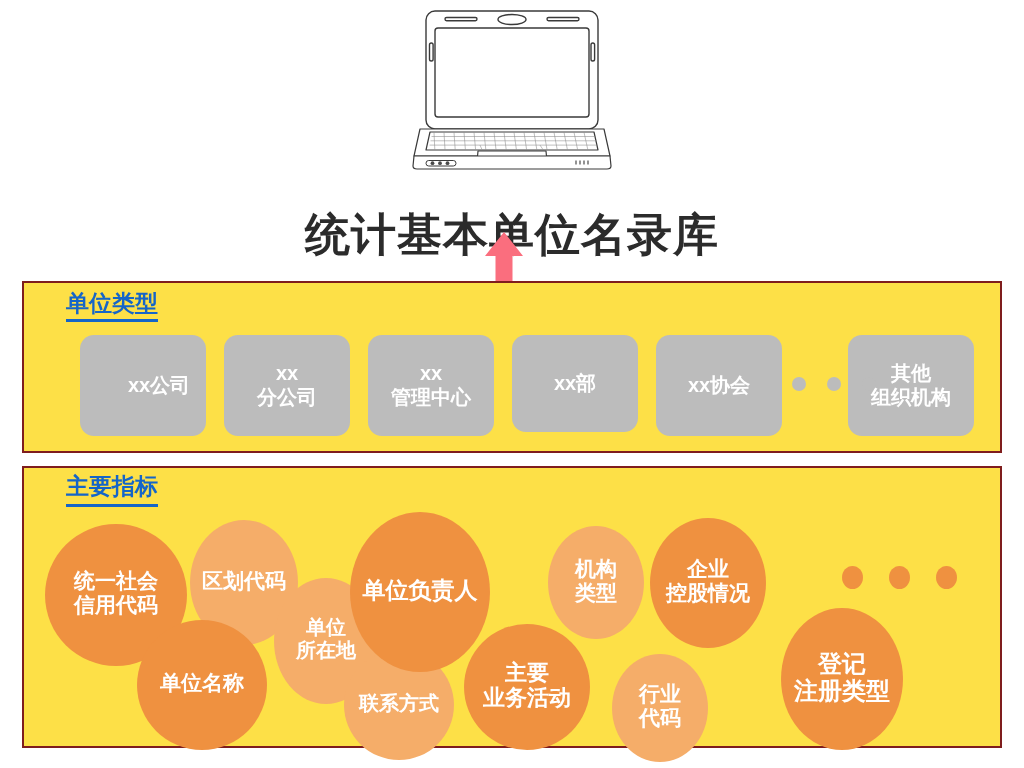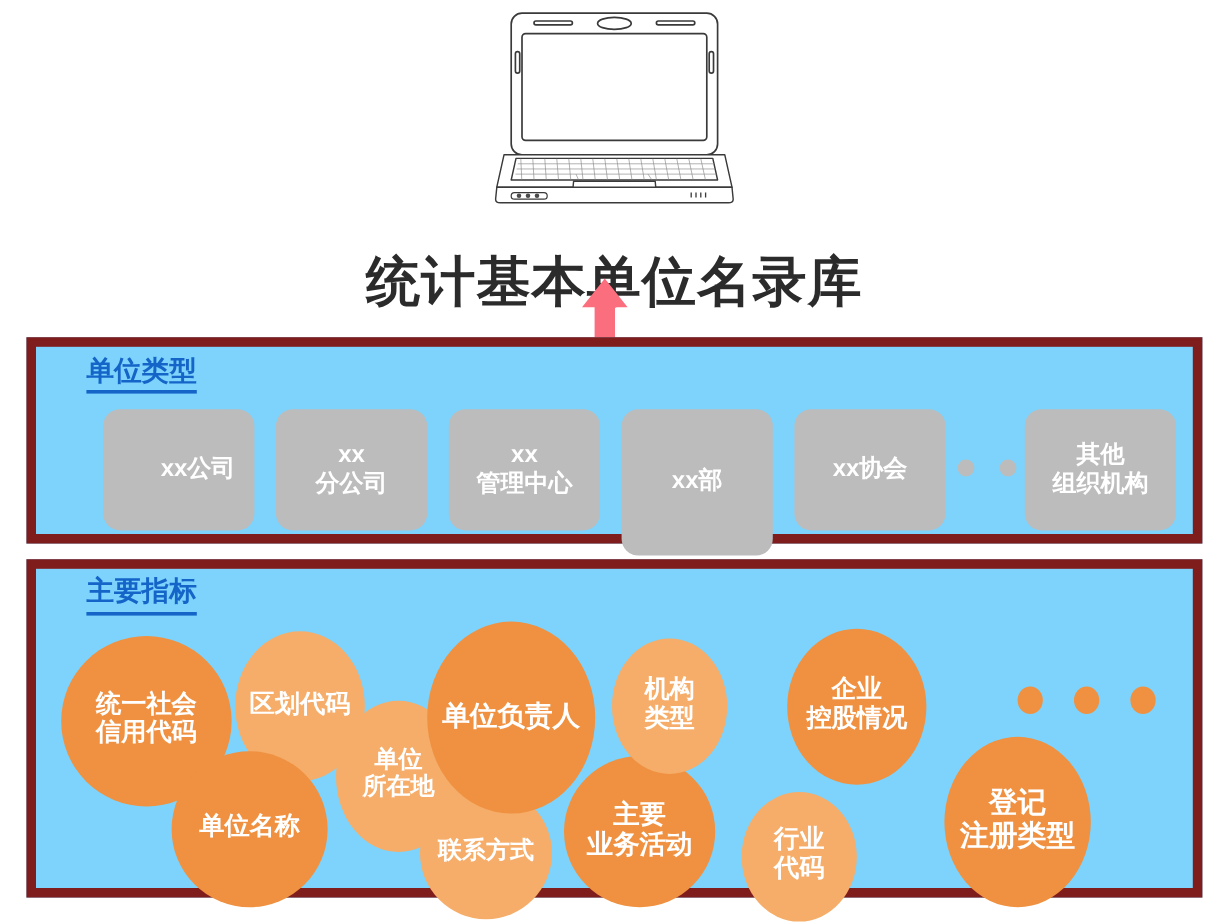--- a/index.html
+++ b/index.html
@@ -48,22 +48,22 @@
     left: 482px;
     top: 232px;
     width: 44px;
     height: 50px;
   }
 
   
   .panel {
     position: absolute;
     box-sizing: border-box;
-    border: 8px solid #7f1d1d;
-    background: #7dd3fc;
+    border: 2px solid #7f1d1d;
+    background: #fde047;
   }
   #panel-unit-type {
     left: 22px;
     top: 281px;
     width: 980px;
     height: 172px;
   }
   #panel-main-indicators {
     left: 22px;
     top: 466px;
@@ -215,21 +215,21 @@
 </svg>
 
 <div class="panel" id="panel-unit-type">
   <div class="panel-heading">单位类型</div>
   <div id="unit-type-cards">
       <div class="type-card" style="left: 56px; top: 52px; width: 126px; height: 101px; padding-left: 32px;">xx公司</div>
       <div class="type-card" style="left: 200px; top: 52px; width: 126px; height: 101px;">xx
 分公司</div>
       <div class="type-card" style="left: 344px; top: 52px; width: 126px; height: 101px;">xx
 管理中心</div>
-      <div class="type-card" style="left: 488px; top: 52px; width: 126px; height: 122px;">xx部</div>
+      <div class="type-card" style="left: 488px; top: 52px; width: 126px; height: 97px;">xx部</div>
       <div class="type-card" style="left: 632px; top: 52px; width: 126px; height: 101px;">xx协会</div>
       <div class="type-card" style="left: 824px; top: 52px; width: 126px; height: 101px;">其他
 组织机构</div>
     </div>
   <div class="dots-row" id="unit-type-dots" style="left:768px; top:94px;">
       <span class="dot-gray"></span>
       <span class="dot-gray"></span>
       <span class="dot-gray"></span>
     </div>
 </div>
@@ -240,21 +240,21 @@
       <div class="bubble dark" style="left: 21px; top: 56px; width: 142px; height: 142px; font-size: 21px;">统一社会
 信用代码</div>
       <div class="bubble light" style="left: 166px; top: 52px; width: 108px; height: 125px; font-size: 21px;">区划代码</div>
       <div class="bubble dark" style="left: 113px; top: 152px; width: 130px; height: 130px; font-size: 21px;">单位名称</div>
       <div class="bubble light" style="left: 250px; top: 110px; width: 104px; height: 126px; font-size: 20px; text-align: center;">单位
 所在地</div>
       <div class="bubble light" style="left: 320px; top: 182px; width: 110px; height: 110px; font-size: 20px;">联系方式</div>
       <div class="bubble dark" style="left: 326px; top: 44px; width: 140px; height: 160px; font-size: 23px;">单位负责人</div>
       <div class="bubble dark" style="left: 440px; top: 156px; width: 126px; height: 126px; font-size: 22px;">主要
 业务活动</div>
-      <div class="bubble light" style="left: 480px; top: 58px; width: 96px; height: 113px; font-size: 21px;">机构
+      <div class="bubble light" style="left: 524px; top: 58px; width: 96px; height: 113px; font-size: 21px;">机构
 类型</div>
       <div class="bubble light" style="left: 588px; top: 186px; width: 96px; height: 108px; font-size: 21px;">行业
 代码</div>
       <div class="bubble dark" style="left: 626px; top: 50px; width: 116px; height: 130px; font-size: 21px;">企业
 控股情况</div>
       <div class="bubble dark" style="left: 757px; top: 140px; width: 122px; height: 142px; font-size: 24px;">登记
 注册类型</div>
     </div>
   <div class="dots-row" id="indicator-dots" style="left:818px; top:98px;">
       <span class="dot-orange"></span>

